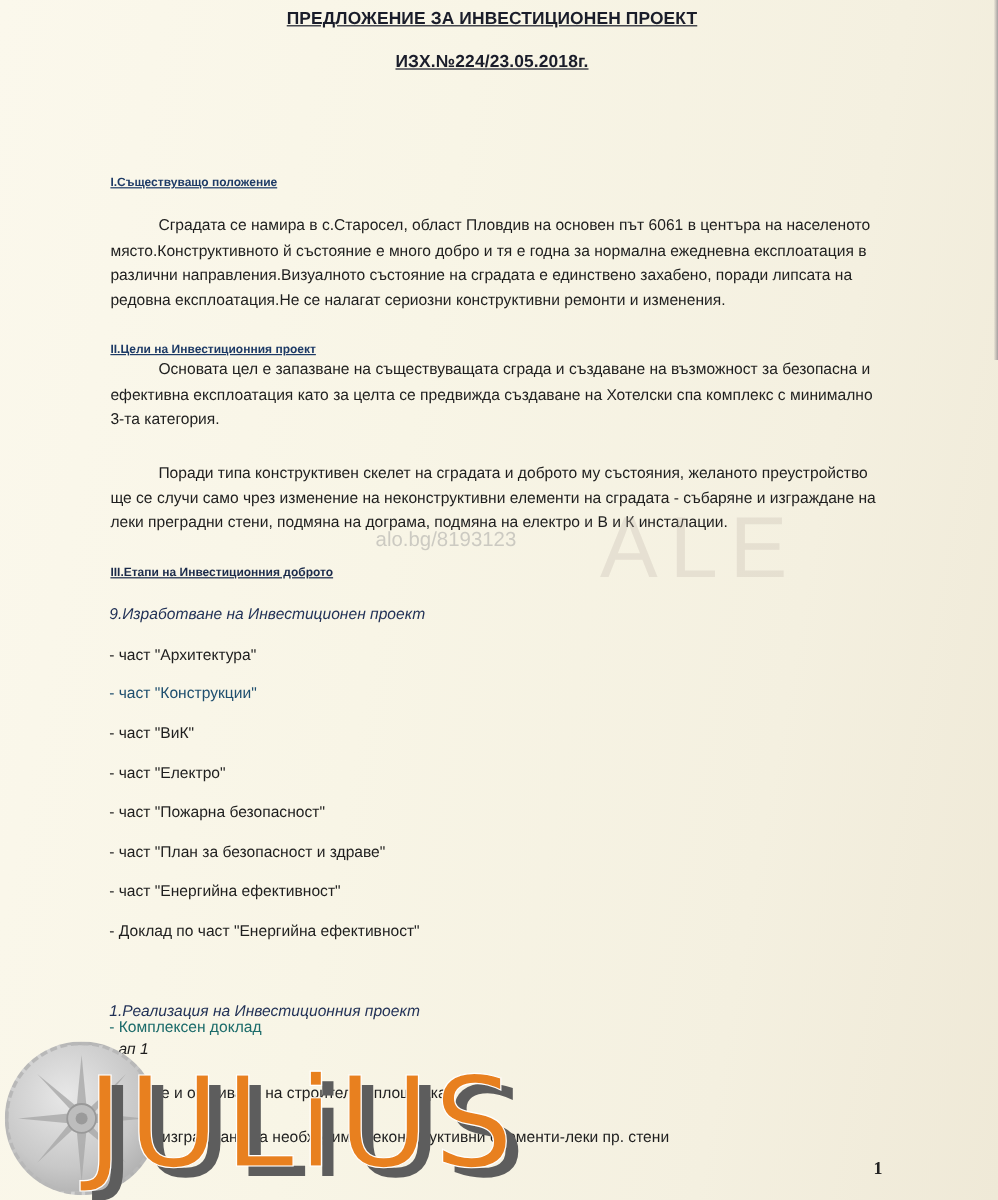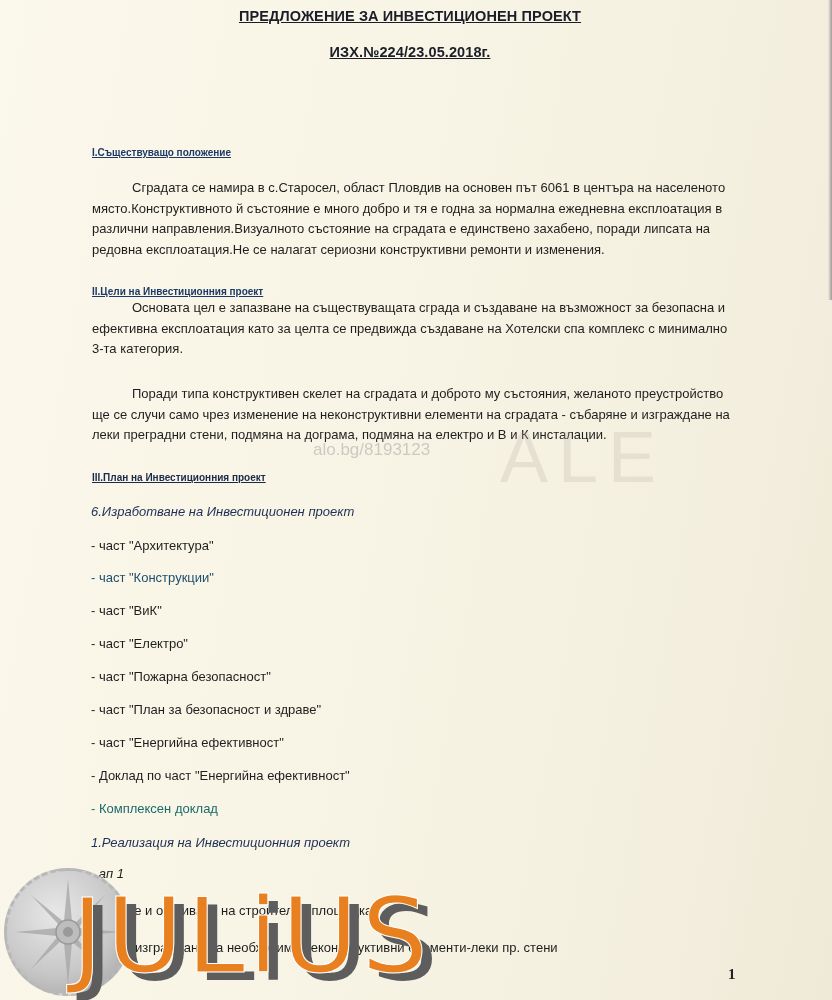--- a/index.html
+++ b/index.html
@@ -29,21 +29,21 @@
     }
     .para {
       position: absolute; left: 92px; width: 640px; font-size: 13px;
       line-height: 20.5px; color: #1e1e1e;
     }
     .para .indent { display: inline-block; width: 40px; }
     .list-item {
       position: absolute; left: 91px; font-size: 13px; color: #1e1e1e;
     }
     .list-item.blue { color: #1e4e6e; }
-    .list-item.teal { color: #1b6b6a; }
+    .list-item.teal { color: #1b6b6a; margin-top: 47px; }
     .numbered { font-style: italic; color: #1f2f55; font-size: 13px; position: absolute; left: 91px; }
     .watermark-url {
       position: absolute; left: 290px; top: 440px; font-size: 17px; color: rgba(150,150,150,0.45); margin-left: 23px;
     }
     .watermark-letters {
       position: absolute; left: 500px; top: 416px; font-size: 72px; color: rgba(190,180,170,0.28);
       letter-spacing: 10px; font-weight: normal;
     }
     .page-number {
       position: absolute; left: 728px; top: 966px; font-family: "Liberation Serif", serif;
@@ -76,23 +76,23 @@
   <div class="section-head" style="top:147px;">I.Съществуващо положение</div>
   <div class="para" style="top:178px;"><span class="indent"></span><span>Сградата се намира в с.Старосел, област Пловдив на основен път 6061 в центъра на населеното място.Конструктивното й състояние е много добро и тя е годна за нормална ежедневна експлоатация в различни направления.Визуалното състояние на сградата е единствено захабено, поради липсата на редовна експлоатация.Не се налагат сериозни конструктивни ремонти и изменения.</span></div>
 
   <div class="section-head" style="top:286px;">II.Цели на Инвестиционния проект</div>
   <div class="para" style="top:298px;"><span class="indent"></span><span>Основата цел е запазване на съществуващата сграда и създаване на възможност за безопасна и ефективна експлоатация като за целта се предвижда създаване на Хотелски спа комплекс с минимално 3-та категория.</span></div>
   <div class="para" style="top:384px;"><span class="indent"></span><span>Поради типа конструктивен скелет на сградата и доброто му състояния, желаното преустройство ще се случи само чрез изменение на неконструктивни елементи на сградата - събаряне и изграждане на леки преградни стени, подмяна на дограма, подмяна на електро и В и К инсталации.</span></div>
 
   <div class="watermark-url">alo.bg/8193123</div>
   <div class="watermark-letters">ALE</div>
 
-  <div class="section-head" style="top:472px; color:#1a2a4a;">III.План на Инвестиционния проект</div>
+  <div class="section-head" style="top:472px; color:#1a2a4a;">III.Етапи на Инвестиционния доброто</div>
 
-  <div class="numbered" style="top:504px;">6.Изработване на Инвестиционен проект</div>
+  <div class="numbered" style="top:504px;">9.Изработване на Инвестиционен проект</div>
   <div class="list-item" style="top:538px;">- част "Архитектура"</div>
   <div class="list-item blue" style="top:570px;">- част "Конструкции"</div>
   <div class="list-item" style="top:603px;">- част "ВиК"</div>
   <div class="list-item" style="top:636px;">- част "Електро"</div>
   <div class="list-item" style="top:669px;">- част "Пожарна безопасност"</div>
   <div class="list-item" style="top:702px;">- част "План за безопасност и здраве"</div>
   <div class="list-item" style="top:735px;">- част "Енергийна ефективност"</div>
   <div class="list-item" style="top:768px;">- Доклад по част "Енергийна ефективност"</div>
   <div class="list-item teal" style="top:801px;">- Комплексен доклад</div>
 

